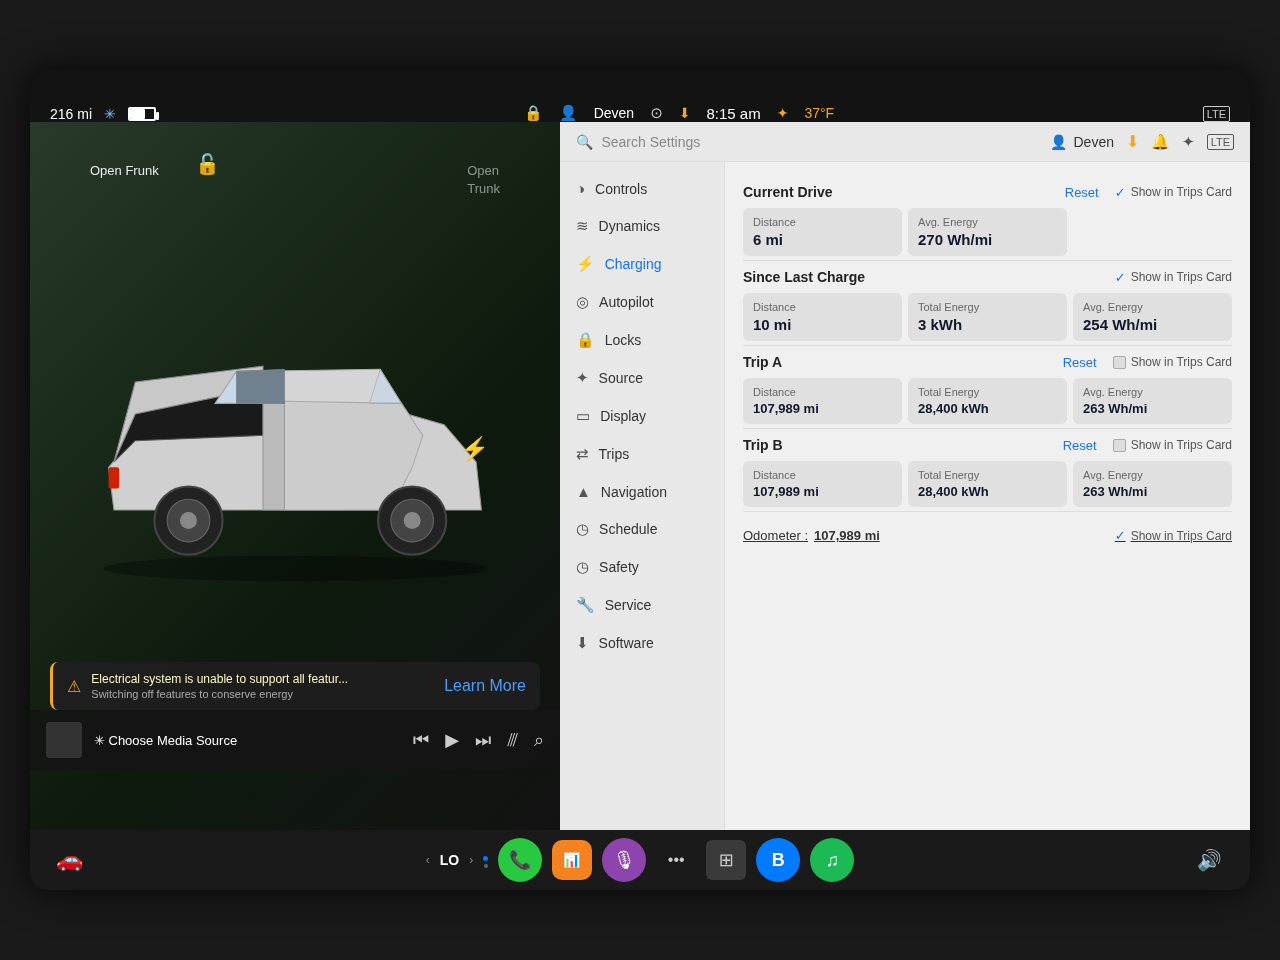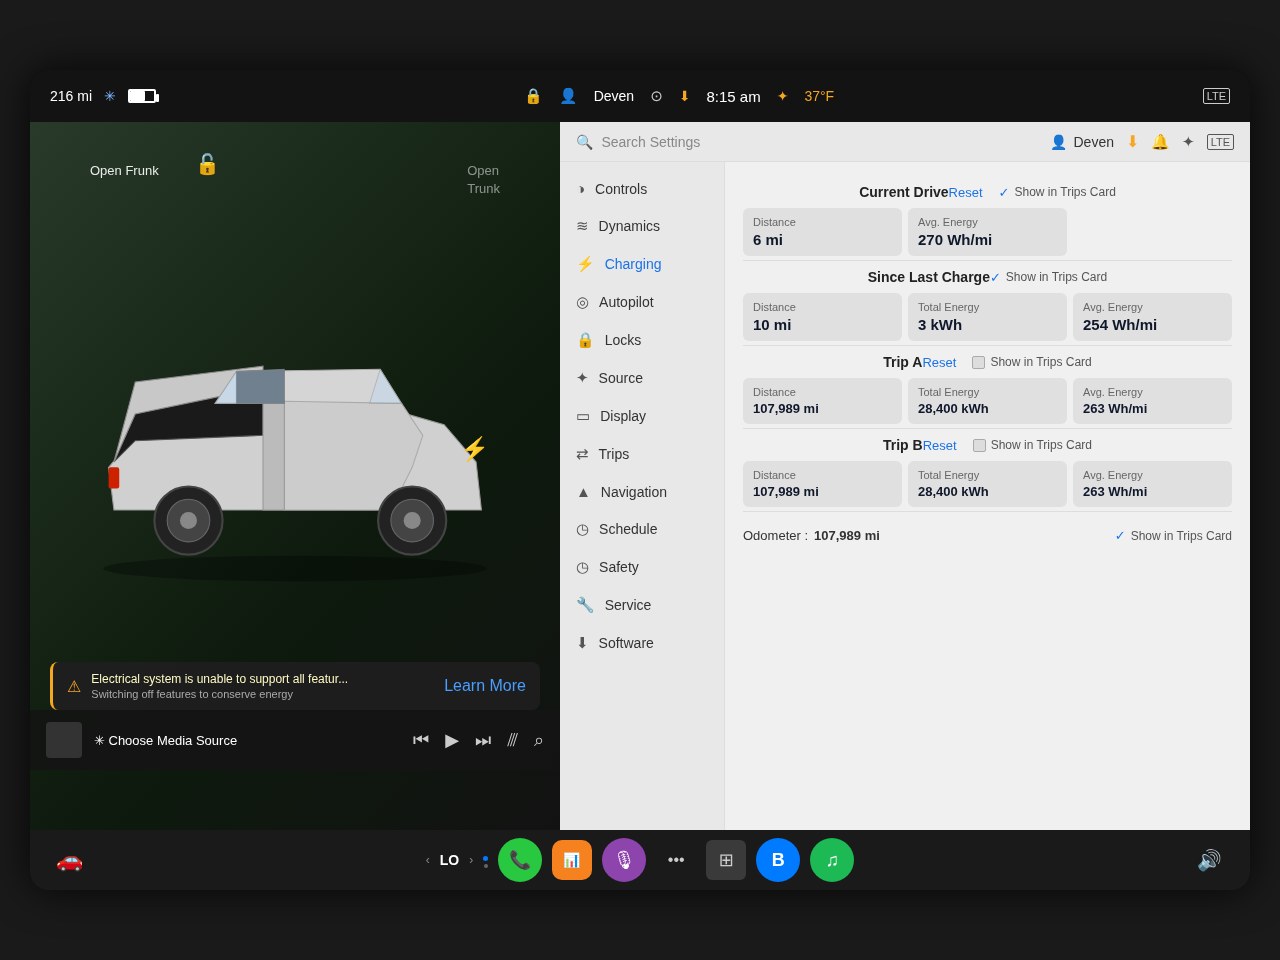--- a/index.html
+++ b/index.html
@@ -22,21 +22,21 @@
       overflow: hidden;
       position: relative;
       box-shadow: 0 0 40px rgba(0,0,0,0.8);
     }
     
     .status-bar {
       width: 100%;
       height: 52px;
       background: rgba(20,20,20,0.95);
       display: flex;
-      align-items: center;
+      align-items: flex-end;
       justify-content: space-between;
       padding: 0 20px;
       position: absolute;
       top: 0;
       z-index: 10;
     }
     .status-left {
       display: flex;
       align-items: center;
       gap: 12px;
@@ -268,21 +268,21 @@
     
     .settings-content {
       flex: 1;
       padding: 14px 18px;
       overflow-y: auto;
       background: #f0f0f0;
     }
     .section-header {
       display: flex;
       align-items: center;
-      justify-content: center;
+      justify-content: space-between;
       margin-bottom: 8px;
       margin-top: 8px;
     }
     .section-title {
       font-size: 14px;
       font-weight: 600;
       color: #222;
     }
     .reset-btn {
       color: #1a73e8;
@@ -319,20 +319,21 @@
       font-weight: 600;
       color: #0f172a;
     }
     .odometer-row {
       display: flex;
       align-items: center;
       justify-content: space-between;
       padding: 8px 0;
       font-size: 13px;
       color: #333;
+      text-decoration: underline;
     }
     .divider {
       height: 1px;
       background: #ddd;
       margin: 4px 0 8px;
     }
 
     
     .taskbar {
       position: absolute;

